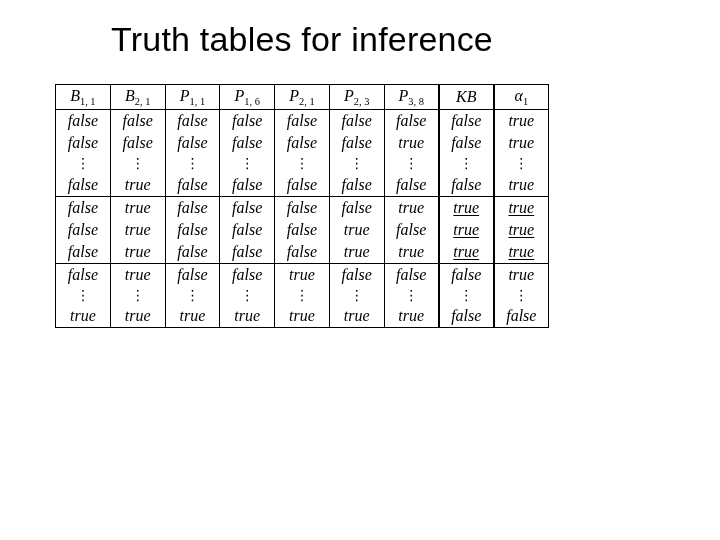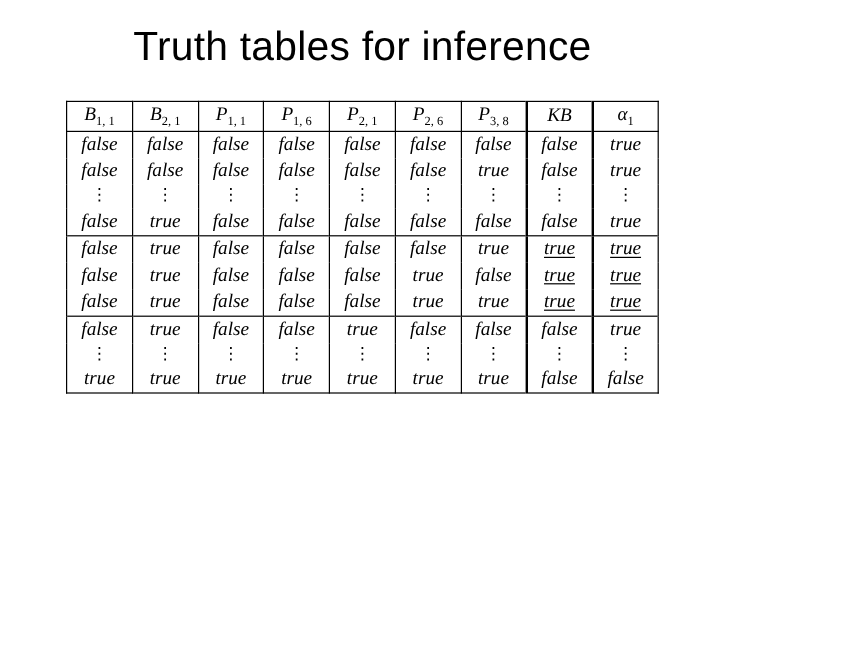--- a/index.html
+++ b/index.html
@@ -104,21 +104,21 @@
         <col class="c-kb">
           <col class="c-a">
       </colgroup>
       <thead>
         <tr>
           <th><span class="hvar">B</span><span class="sub">1, 1</span></th>
           <th><span class="hvar">B</span><span class="sub">2, 1</span></th>
           <th><span class="hvar">P</span><span class="sub">1, 1</span></th>
           <th><span class="hvar">P</span><span class="sub">1, 6</span></th>
           <th><span class="hvar">P</span><span class="sub">2, 1</span></th>
-          <th><span class="hvar">P</span><span class="sub">2, 6</span></th>
+          <th><span class="hvar">P</span><span class="sub">2, 3</span></th>
           <th><span class="hvar">P</span><span class="sub">3, 8</span></th>
           <th class="dbl-left"><span class="hvar">KB</span></th>
           <th class="dbl-left"><span class="hvar">α</span><span class="sub">1</span></th>
         </tr>
       </thead>
       <tbody>
           <tr>
             <td><span>false</span></td>
             <td><span>false</span></td>
             <td><span>false</span></td>

